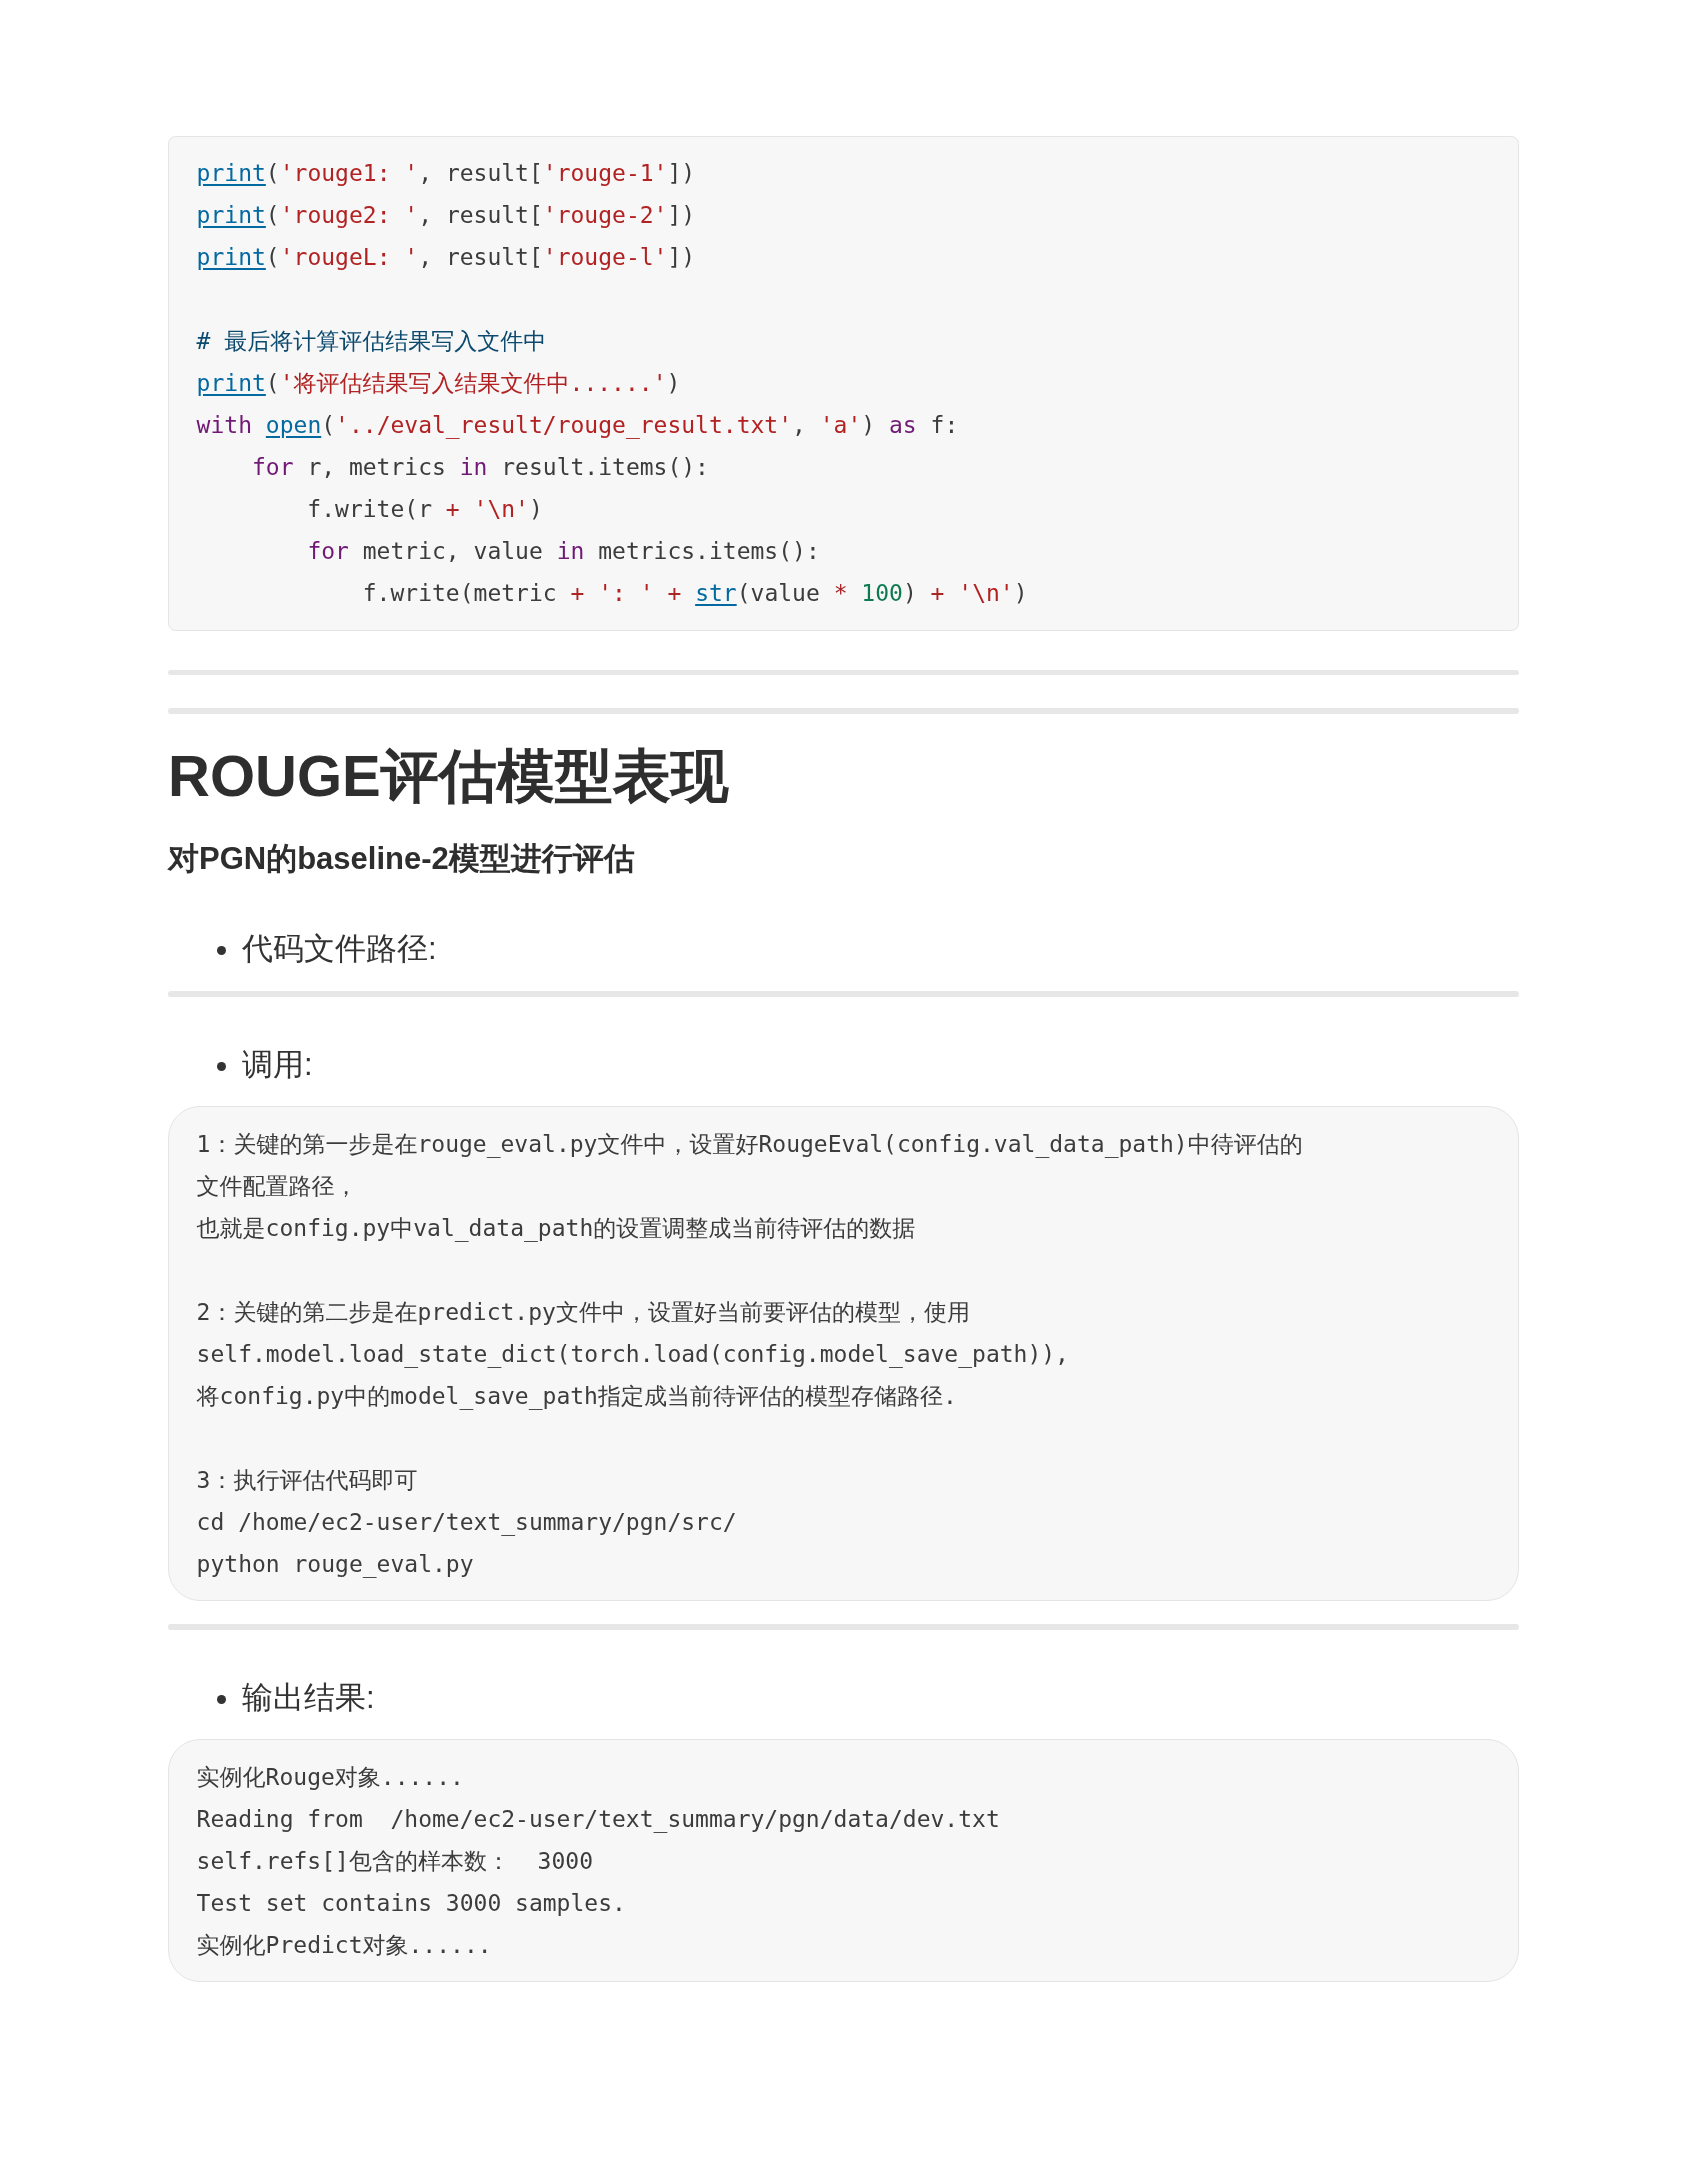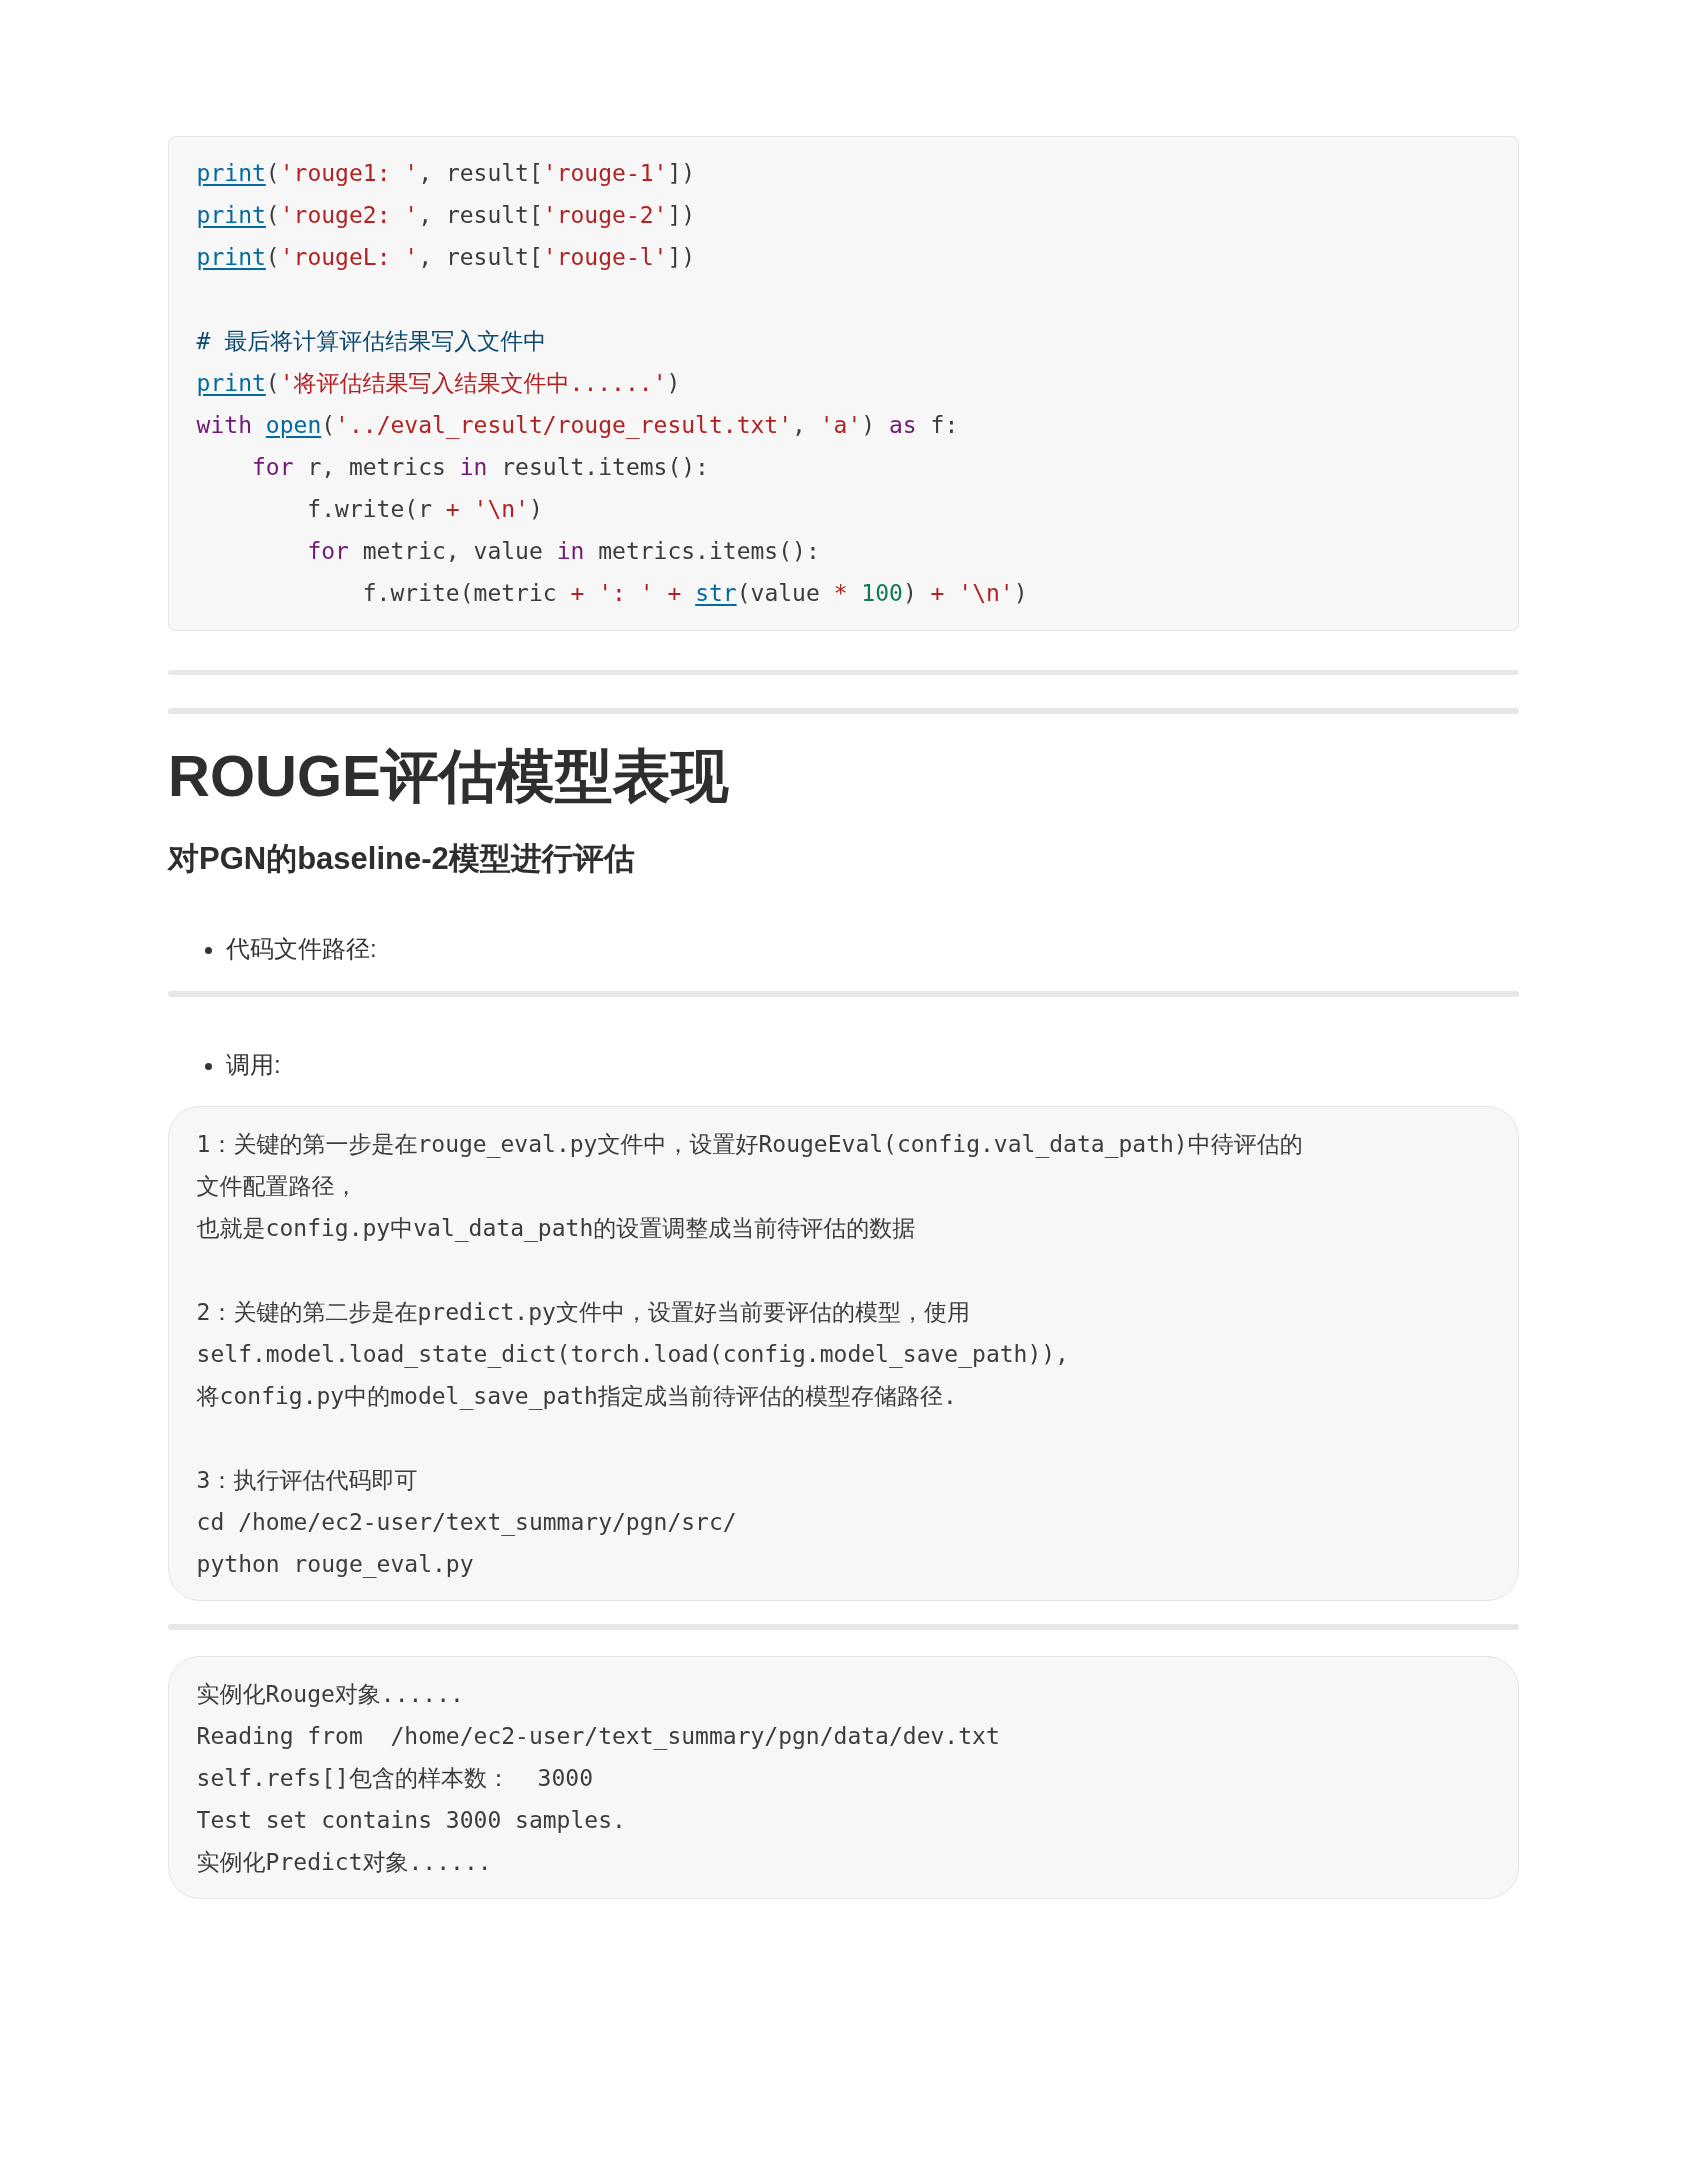--- a/index.html
+++ b/index.html
@@ -55,23 +55,23 @@
     color: #2e2e2e;
   }
   h2.subtitle {
     margin: 34px 0 0 0;
     font-size: 31px;
     line-height: 39px;
     font-weight: 700;
     color: #2e2e2e;
   }
   ul.blist {
-    margin: 0;
+    margin: 16px;
     padding-left: 58px;
-    font-size: 24px;
+    font-size: 31px;
     line-height: 31px;
     color: #333333;
     list-style: disc;
   }
   ul.blist.l1 { margin-top: 55px; }
   ul.blist.l2 { margin-top: 52px; }
   ul.blist ul {
     list-style: circle;
     padding-left: 76px;
     margin: 25px 0 0 0;
@@ -102,17 +102,20 @@
   <hr class="sep sep-3">
 
   <ul class="blist l2">
     <li>调用:</li>
   </ul>
 
   <pre class="codeblock mt-block"><div class="code-line">1：关键的第一步是在rouge_eval.py文件中，设置好RougeEval(config.val_data_path)中待评估的</div><div class="code-line">文件配置路径，</div><div class="code-line">也就是config.py中val_data_path的设置调整成当前待评估的数据</div><div class="code-line">&nbsp;</div><div class="code-line">2：关键的第二步是在predict.py文件中，设置好当前要评估的模型，使用</div><div class="code-line">self.model.load_state_dict(torch.load(config.model_save_path)),</div><div class="code-line">将config.py中的model_save_path指定成当前待评估的模型存储路径.</div><div class="code-line">&nbsp;</div><div class="code-line">3：执行评估代码即可</div><div class="code-line">cd /home/ec2-user/text_summary/pgn/src/</div><div class="code-line">python rouge_eval.py</div></pre>
 
   <hr class="sep sep-4">
 
+  <ul class="blist l2">
+    <li>输出结果:</li>
+  </ul>
 
   <pre class="codeblock mt-block"><div class="code-line">实例化Rouge对象......</div><div class="code-line">Reading from  /home/ec2-user/text_summary/pgn/data/dev.txt</div><div class="code-line">self.refs[]包含的样本数：  3000</div><div class="code-line">Test set contains 3000 samples.</div><div class="code-line">实例化Predict对象......</div></pre>
 
 </div>
 
 
 </body></html>

